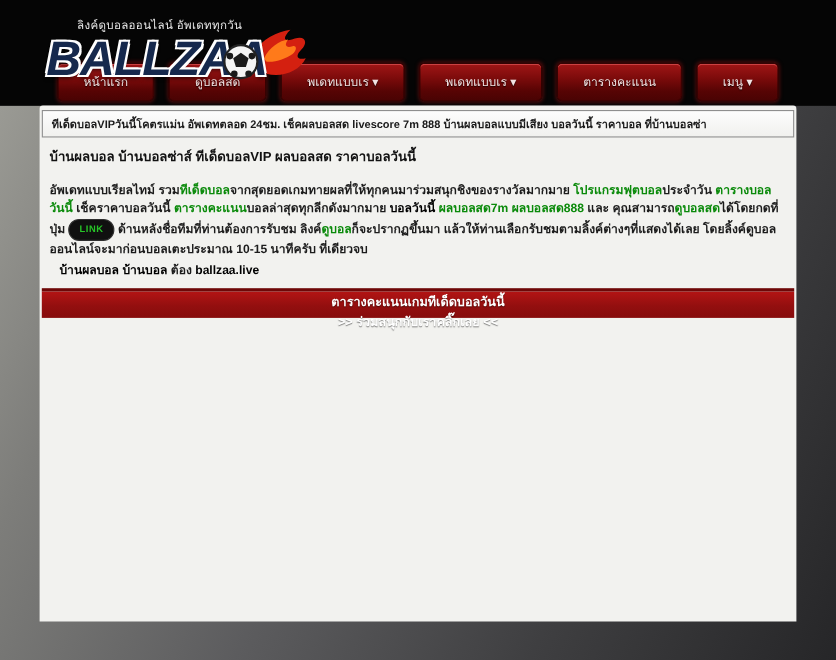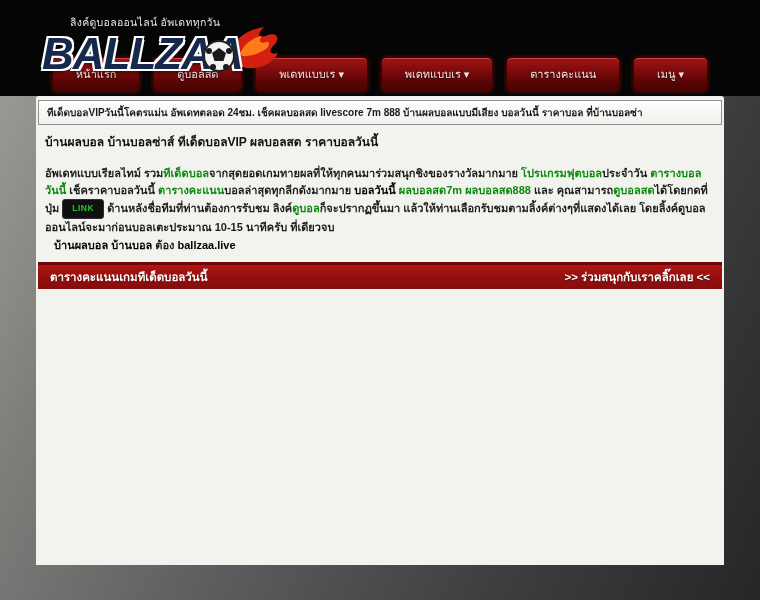--- a/index.html
+++ b/index.html
@@ -50,32 +50,33 @@
     border:1px solid #8f8f8f; background:linear-gradient(#fdfdfd,#f1f1ee);
     padding:4px 8px; font-size:10px; font-weight:bold; color:#1a1a1a;
   }
   .intro-title { font-size:12px; font-weight:bold; color:#111; margin:7px 7px 14px; }
   .intro-text  { font-size:11px; font-weight:bold; color:#1c1c1c; line-height:17px; margin:0 7px; }
   .seg-plain { color:#1c1c1c; }
   .seg-link  { color:#0a8a0a; cursor:pointer; }
   .seg-bold  { color:#000; }
   .link-btn {
     display:inline-block; background:#101010; color:#27c427; border:1px solid #2e2e2e;
-    border-radius:3px; font-size:8.5px; font-weight:bold; padding:0 9px 1px;
+    border-radius:10px; font-size:8.5px; font-weight:bold; padding:0 9px 1px;
     vertical-align:1px; cursor:pointer; letter-spacing:.5px;
   }
   .intro-footer { font-size:11px; font-weight:bold; margin:0 16px 6px; }
 
   
   .score-header {
     margin-top:8px; height:27px; display:flex; align-items:center; justify-content:space-between;
     padding:0 12px; color:#fff; font-size:11.5px; font-weight:bold;
     background:linear-gradient(#b31414,#930f0f 55%,#870c0c);
     border-top:3px solid #6e0707;
     text-shadow:0 1px 1px rgba(0,0,0,.5);
+    flex-direction:column;
   }
   .score-cta { cursor:pointer; }
 </style>
 </head>
 <body>
 
 <div class="page">
 
   <header class="top">
     <div class="logo">

